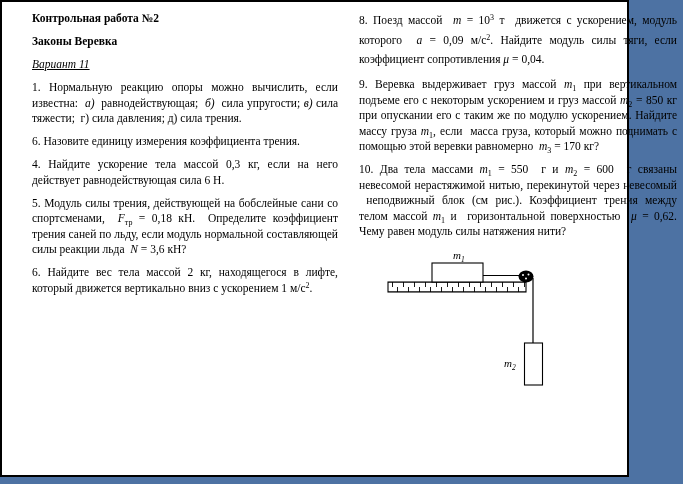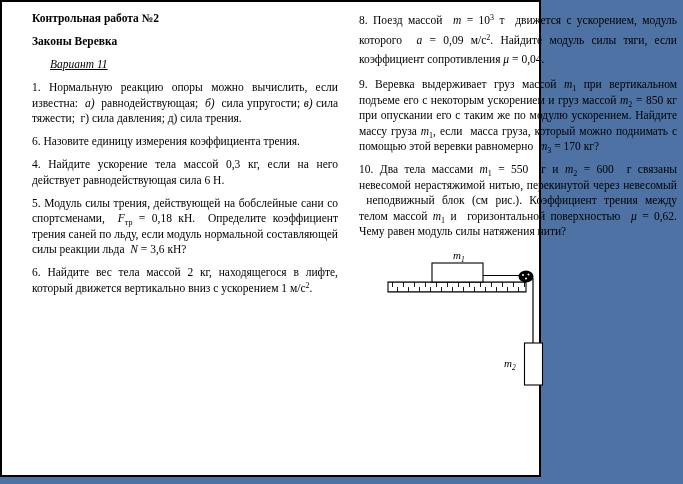--- a/index.html
+++ b/index.html
@@ -5,41 +5,40 @@
   html, body { margin: 0; padding: 0; }
   body {
     width: 683px; height: 484px;
     background: #4d72a3;
     position: relative;
     overflow: hidden;
     font-family: "Liberation Serif", "DejaVu Serif", serif;
   }
   .page {
     position: absolute; left: 0; top: 0;
-    width: 541px; height: 477px;
+    width: 629px; height: 477px;
     box-sizing: border-box;
     background: #ffffff;
     border: 2px solid #000000;
   }
   .col {
     position: absolute; top: 9px;
     color: #000000;
     font-size: 11.5px;
     line-height: 15.5px;
     text-align: justify;
   }
   .col-left  { left: 30px;  width: 306px; }
   .col-right { left: 357px; width: 318px; }
   p.hdr, p.para { margin: 0 0 7.5px 0; }
   p.hdr { font-weight: bold; }
   p.hdr.variant {
     font-weight: normal;
     font-style: italic;
     text-decoration: underline;
-    margin-left: 18px;
   }
   sub, sup { font-size: 8px; line-height: 0; }
   sub { vertical-align: -2.5px; }
   sup { vertical-align: 4px; }
   
   [data-name="problem-8"] { line-height: 19.5px; }
   .figure { display: block; margin-top: 6px; }
   .fig-label { font-size: 11px; font-style: italic; fill: #000; }
   .fig-sub { font-size: 7.5px; }
 </style>

